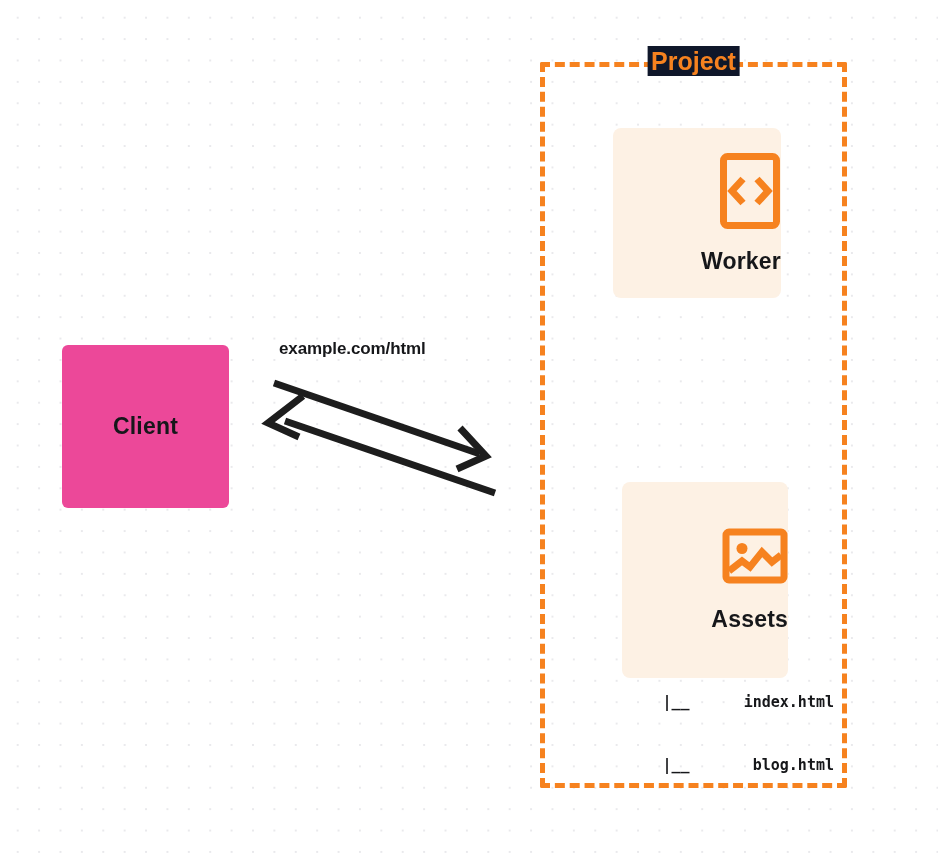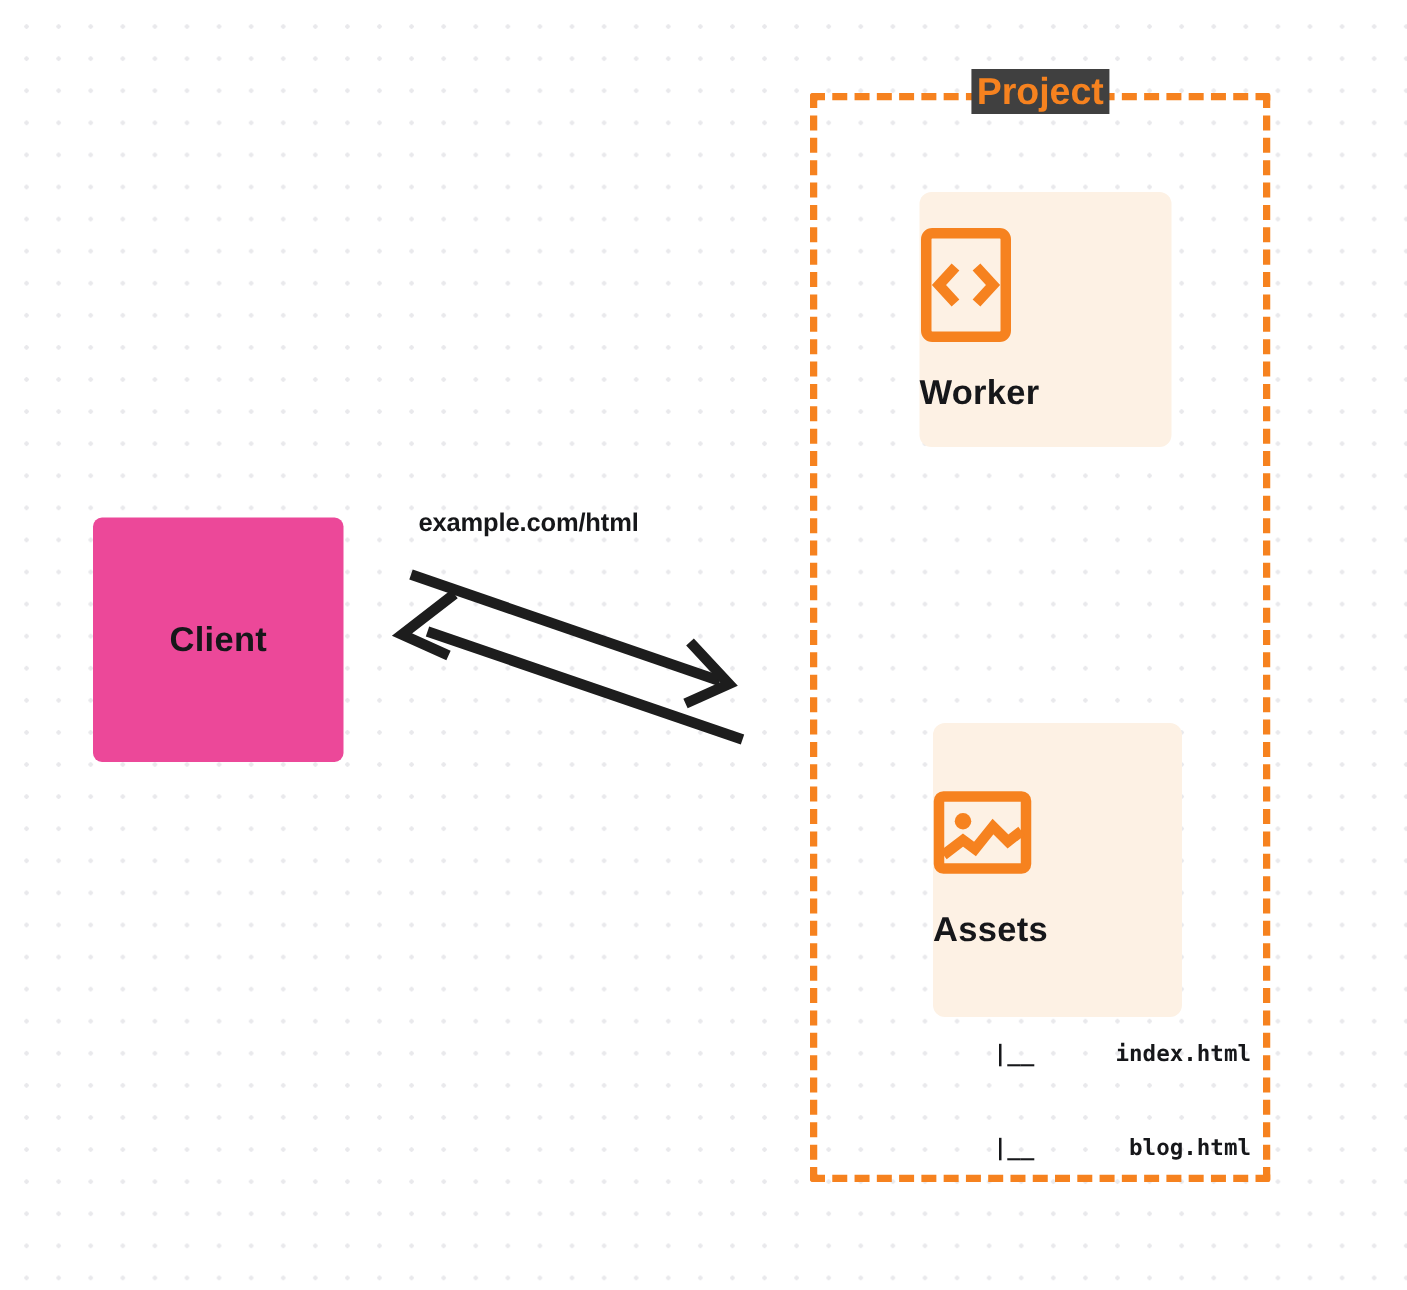--- a/index.html
+++ b/index.html
@@ -78,37 +78,37 @@
     inset: 0;
     border: 5px dashed #f6821f;
     border-radius: 2px;
     box-sizing: border-box;
   }
   .project-title {
     position: absolute;
     left: 50%;
     top: -16px;
     transform: translateX(-50%);
-    background: #404040;
+    background: #0f172a;
     padding: 0 4px;
     font-size: 25px;
     font-weight: bold;
     color: #f6821f;
     white-space: nowrap;
     line-height: 30px;
   }
 
   
   .node-card {
     position: absolute;
     background: #fdf1e4;
     border-radius: 8px;
     display: flex;
     flex-direction: column;
-    align-items: flex-start;
+    align-items: flex-end;
     justify-content: center;
   }
   .node-card.worker {
     left: 73px;
     top: 66px;
     width: 168px;
     height: 170px;
   }
   .node-card.assets {
     left: 82px;

